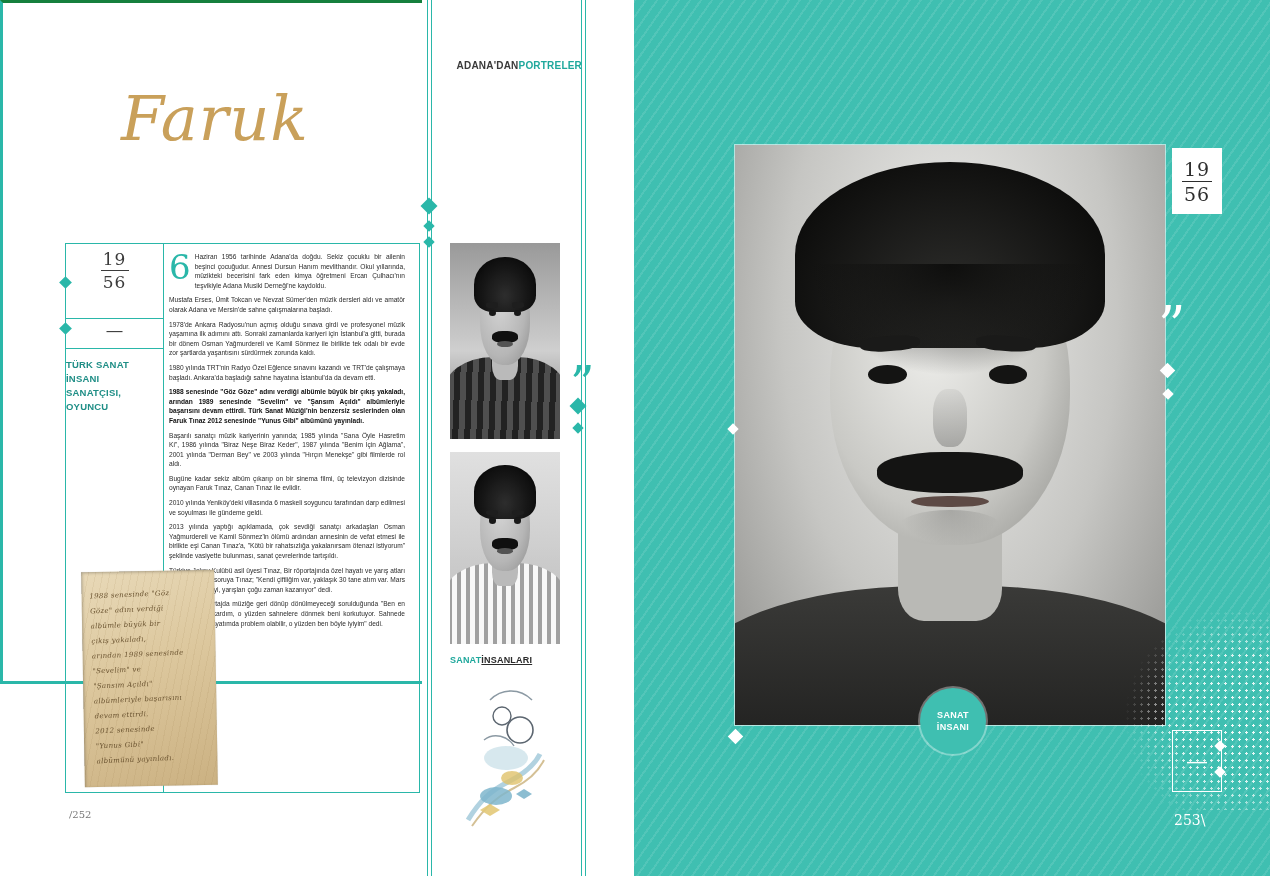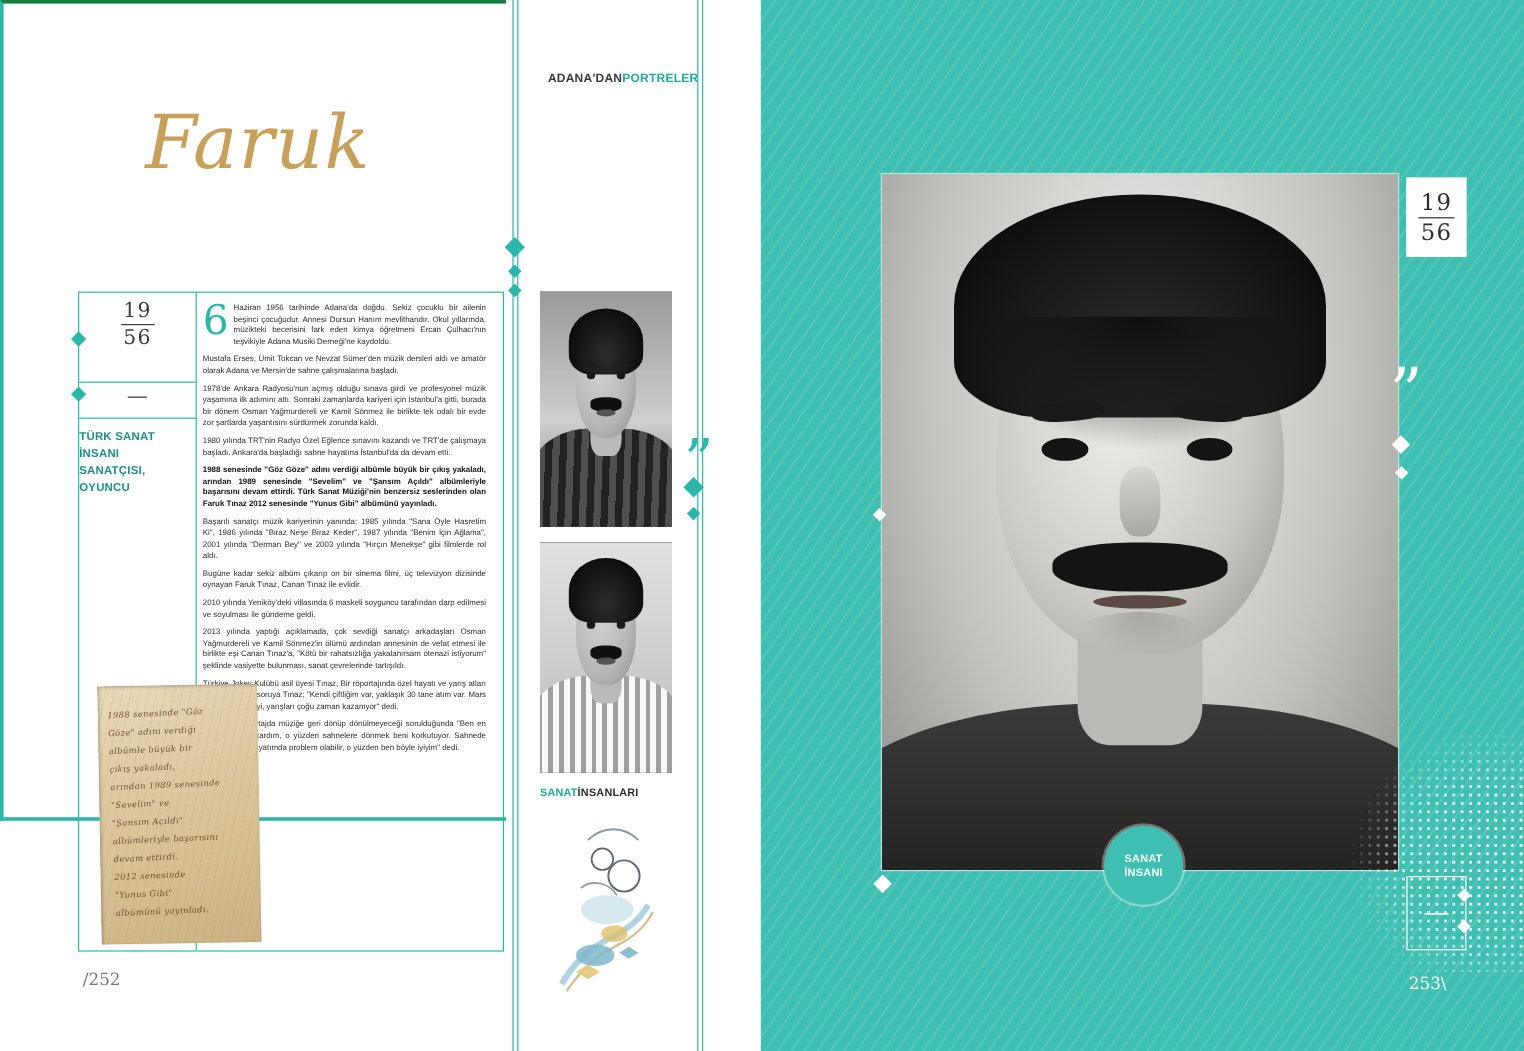--- a/index.html
+++ b/index.html
@@ -113,21 +113,21 @@
     position: absolute; left: 10px; top: 16px; right: 10px;
     font-family: "DejaVu Serif", serif; font-style: italic;
     font-size: 7px; line-height: 15px; color: #6a5330;
     letter-spacing: .3px;
     transform: rotate(-1.5deg);
   }
   .note-lines div { white-space: nowrap; }
 
   .folio-left {
     position: absolute; left: 66px; top: 806px;
-    font-family: "DejaVu Serif", serif; font-size: 14px; color: #777;
+    font-family: "DejaVu Serif", serif; font-size: 10px; color: #777;
   }
 
   
   .center-col {
     position: absolute; left: 422px; top: 0; width: 212px; height: 876px;
     background: #ffffff;
   }
   .gutter-line-a { position: absolute; left: 5px; top: 0; width: 1px; height: 876px; background: #2ab7a9; }
   .gutter-line-b { position: absolute; left: 9px; top: 0; width: 1px; height: 876px; background: #2ab7a9; }
   .gutter-line-c { position: absolute; left: 159px; top: 0; width: 1px; height: 876px; background: #2ab7a9; }
@@ -153,21 +153,21 @@
   }
   .photo-b {
     position: absolute; left: 28px; top: 452px; width: 110px; height: 192px;
     overflow: hidden; background: #2a2a2a;
   }
   .ph-label {
     position: absolute; left: 28px; top: 655px; width: 120px;
     font-size: 9px; font-weight: bold; letter-spacing: .2px;
   }
   .ph-label .p1 { color: #1fa89c; }
-  .ph-label .p2 { color: #2b2b2b; }
+  .ph-label .p2 { color: #2b2b2b; text-decoration: underline; }
 
   .illus {
     position: absolute; left: 28px; top: 670px; width: 112px; height: 172px;
     overflow: hidden;
   }
 
   .quote-mark {
     position: absolute; left: 148px; top: 360px;
     font-family: "DejaVu Serif", serif; font-size: 48px; color: #2ab7a9;
     line-height: 1;

